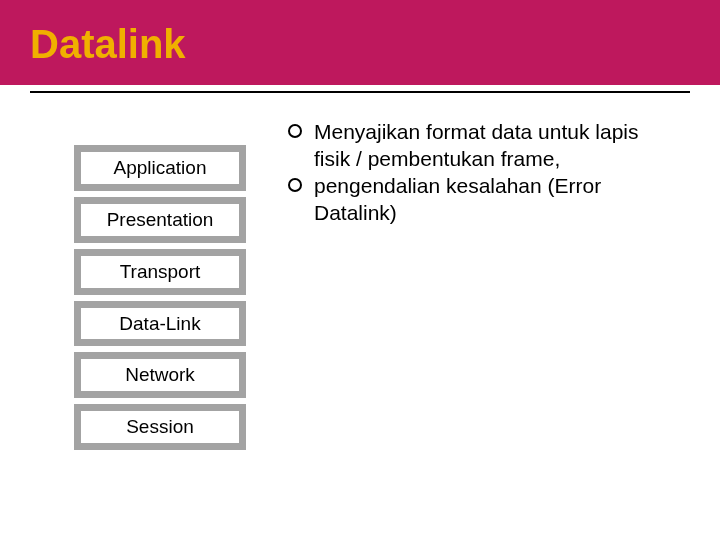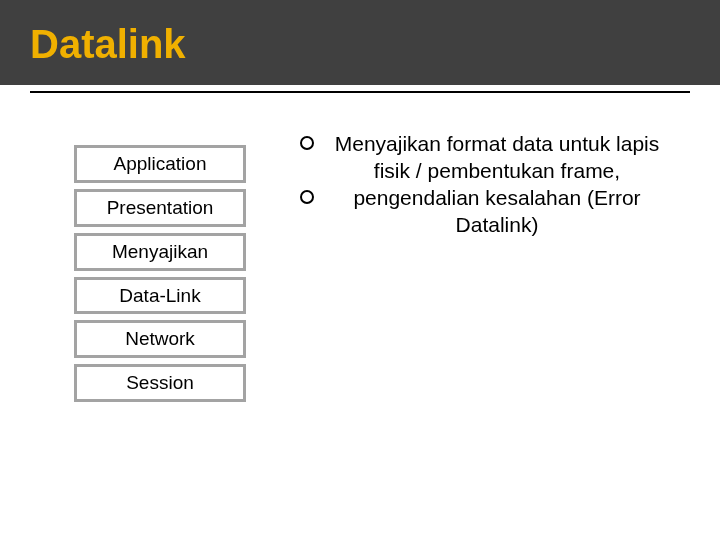--- a/index.html
+++ b/index.html
@@ -5,21 +5,21 @@
   html, body {
     margin: 0;
     padding: 0;
     width: 720px;
     height: 540px;
     background: #fff;
     font-family: Arial, Helvetica, sans-serif;
     overflow: hidden;
   }
   .header {
-    background: #404040;
+    background: #be185d;
     width: 100%;
     box-sizing: border-box;
     padding: 22px 30px 18px 30px;
   }
   .title {
     color: #f0b000;
     font-size: 40px;
     font-weight: bold;
     margin: 0;
   }
@@ -33,38 +33,37 @@
     flex-direction: row;
     padding-top: 22px;
   }
   .layers {
     margin-left: 74px;
     margin-top: 30px;
     width: 172px;
   }
   .layer {
     background: #fff;
-    border: 3px solid #a3a3a3;
+    border: 7px solid #a3a3a3;
     color: #000;
     text-align: center;
     font-size: 19px;
     line-height: 1.15;
     padding: 5px 4px;
     margin-bottom: 6px;
   }
   .bullets {
     margin-left: 38px;
     margin-top: 0;
     width: 400px;
   }
   .bullets ul {
     list-style: none;
-    margin: 16px;
+    margin: 4px;
     padding: 0;
-    text-align: center;
   }
   .bullets li {
     display: flex;
     align-items: flex-start;
     font-size: 21px;
     color: #000;
     line-height: 1.28;
   }
   .bullet-marker {
     display: inline-block;
@@ -87,21 +86,21 @@
 <div class="header">
   <h1 class="title">Datalink</h1>
 </div>
 <hr class="rule">
 
 <div class="content">
 
   <div class="layers">
     <div class="layer">Application</div>
     <div class="layer">Presentation</div>
-    <div class="layer">Menyajikan</div>
+    <div class="layer">Transport</div>
     <div class="layer">Data-Link</div>
     <div class="layer">Network</div>
     <div class="layer">Session</div>
   </div>
 
   <div class="bullets">
     <ul>
       <li>
         <span class="bullet-marker"></span>
         <span class="bullet-text">Menyajikan format data untuk lapis fisik / pembentukan frame,</span>

